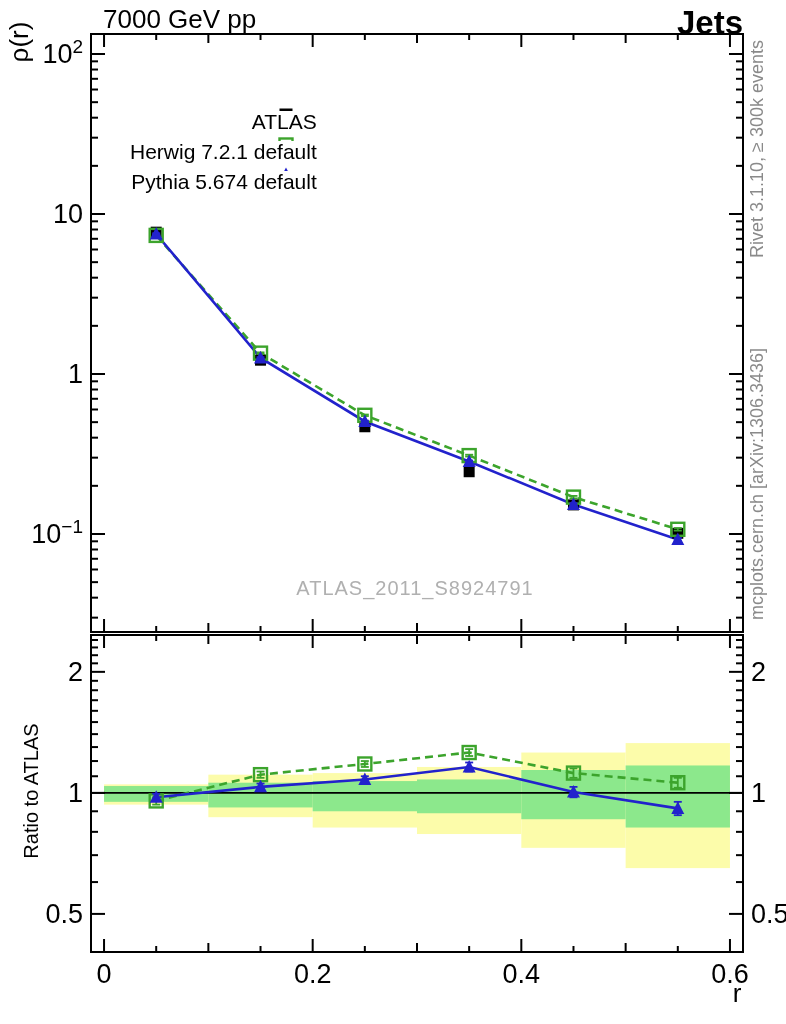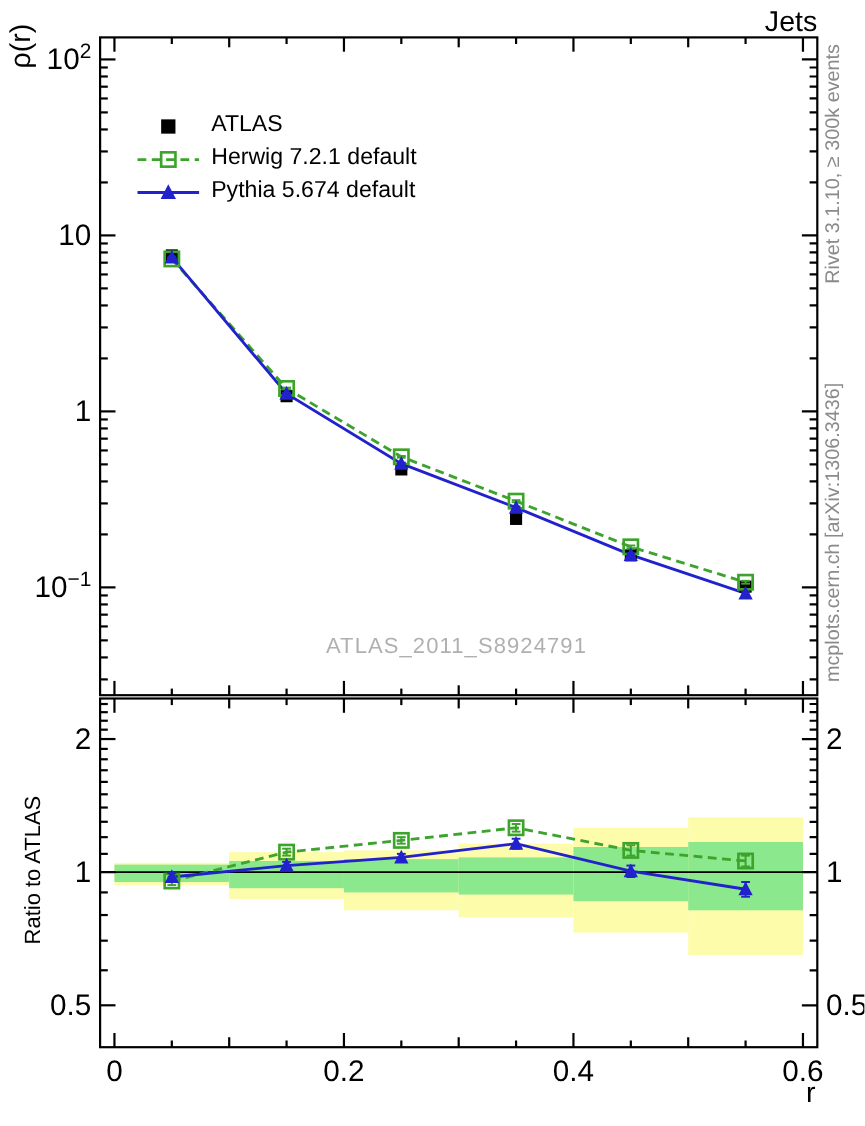--- a/index.html
+++ b/index.html
@@ -3,29 +3,29 @@
 <meta charset="utf-8">
 <style>
   html,body{margin:0;padding:0;background:#ffffff;}
   #figure{
     position:relative;width:786px;height:1024px;background:#ffffff;
     font-family:"Liberation Sans", sans-serif;color:#000;overflow:hidden;
   }
   #plot-svg{position:absolute;left:0;top:0;}
   .abs{position:absolute;white-space:nowrap;}
   .title-left{left:103px;top:4px;font-size:26px;}
-  .title-right{right:43px;top:4px;font-size:26px;}
+  .title-right{right:43px;top:4px;font-size:33px;font-weight:bold;}
   .ylabel-main{left:19px;top:42px;transform:translate(-50%,-50%) rotate(-90deg);font-size:26px;}
   .ylabel-ratio{left:31px;top:791px;transform:translate(-50%,-50%) rotate(-90deg);font-size:20px;}
   .xlabel{left:737px;top:993px;transform:translate(-50%,-50%);font-size:26px;}
   .side-rivet{left:757px;top:149px;transform:translate(-50%,-50%) rotate(-90deg);font-size:18px;color:#8a8a8a;}
   .side-mcplots{left:757px;top:484px;transform:translate(-50%,-50%) rotate(-90deg);font-size:18px;color:#8a8a8a;}
   .watermark{left:415px;top:588px;transform:translate(-50%,-50%);font-size:20px;color:#b0b0b0;letter-spacing:1px;}
   .legend{left:122px;top:102px;position:absolute;}
-  .legend-row{display:flex;align-items:flex-start;height:30px;}
+  .legend-row{display:flex;align-items:flex-end;height:30px;flex-direction:column;}
   .legend-label{font-size:21px;margin-left:8px;line-height:1;}
 </style>
 </head>
 <body>
 
 <div id="figure">
 
   <svg id="plot-svg" width="786" height="1024">
       <g>
         <rect x="104.04" y="784.3624258700936" width="104.32000000000001" height="20.2540476193019" fill="#fcfcaa"></rect>
@@ -353,20 +353,21 @@
         <text x="751" y="801.8814565707547" text-anchor="start" font-size="27" font-family="&quot;Liberation Sans&quot;, sans-serif" fill="#000">1</text>
         <text x="83" y="922.9087622129523" text-anchor="end" font-size="27" font-family="&quot;Liberation Sans&quot;, sans-serif" fill="#000">0.5</text>
         <text x="751" y="922.9087622129523" text-anchor="start" font-size="27" font-family="&quot;Liberation Sans&quot;, sans-serif" fill="#000">0.5</text>
         <text x="104.04" y="983" text-anchor="middle" font-size="27" font-family="&quot;Liberation Sans&quot;, sans-serif" fill="#000">0</text>
         <text x="312.68" y="983" text-anchor="middle" font-size="27" font-family="&quot;Liberation Sans&quot;, sans-serif" fill="#000">0.2</text>
         <text x="521.3199999999999" y="983" text-anchor="middle" font-size="27" font-family="&quot;Liberation Sans&quot;, sans-serif" fill="#000">0.4</text>
         <text x="729.9599999999999" y="983" text-anchor="middle" font-size="27" font-family="&quot;Liberation Sans&quot;, sans-serif" fill="#000">0.6</text>
       </g>
     </svg>
 
+  <div class="abs title-left">7000 GeV pp</div>
   <div class="abs title-right">Jets</div>
 
   <div class="abs ylabel-main">ρ(r)</div>
   <div class="abs ylabel-ratio">Ratio to ATLAS</div>
   <div class="abs xlabel">r</div>
 
   <div class="abs side-rivet">Rivet 3.1.10, ≥ 300k events</div>
   <div class="abs side-mcplots">mcplots.cern.ch [arXiv:1306.3436]</div>
   <div class="abs watermark">ATLAS_2011_S8924791</div>
 

